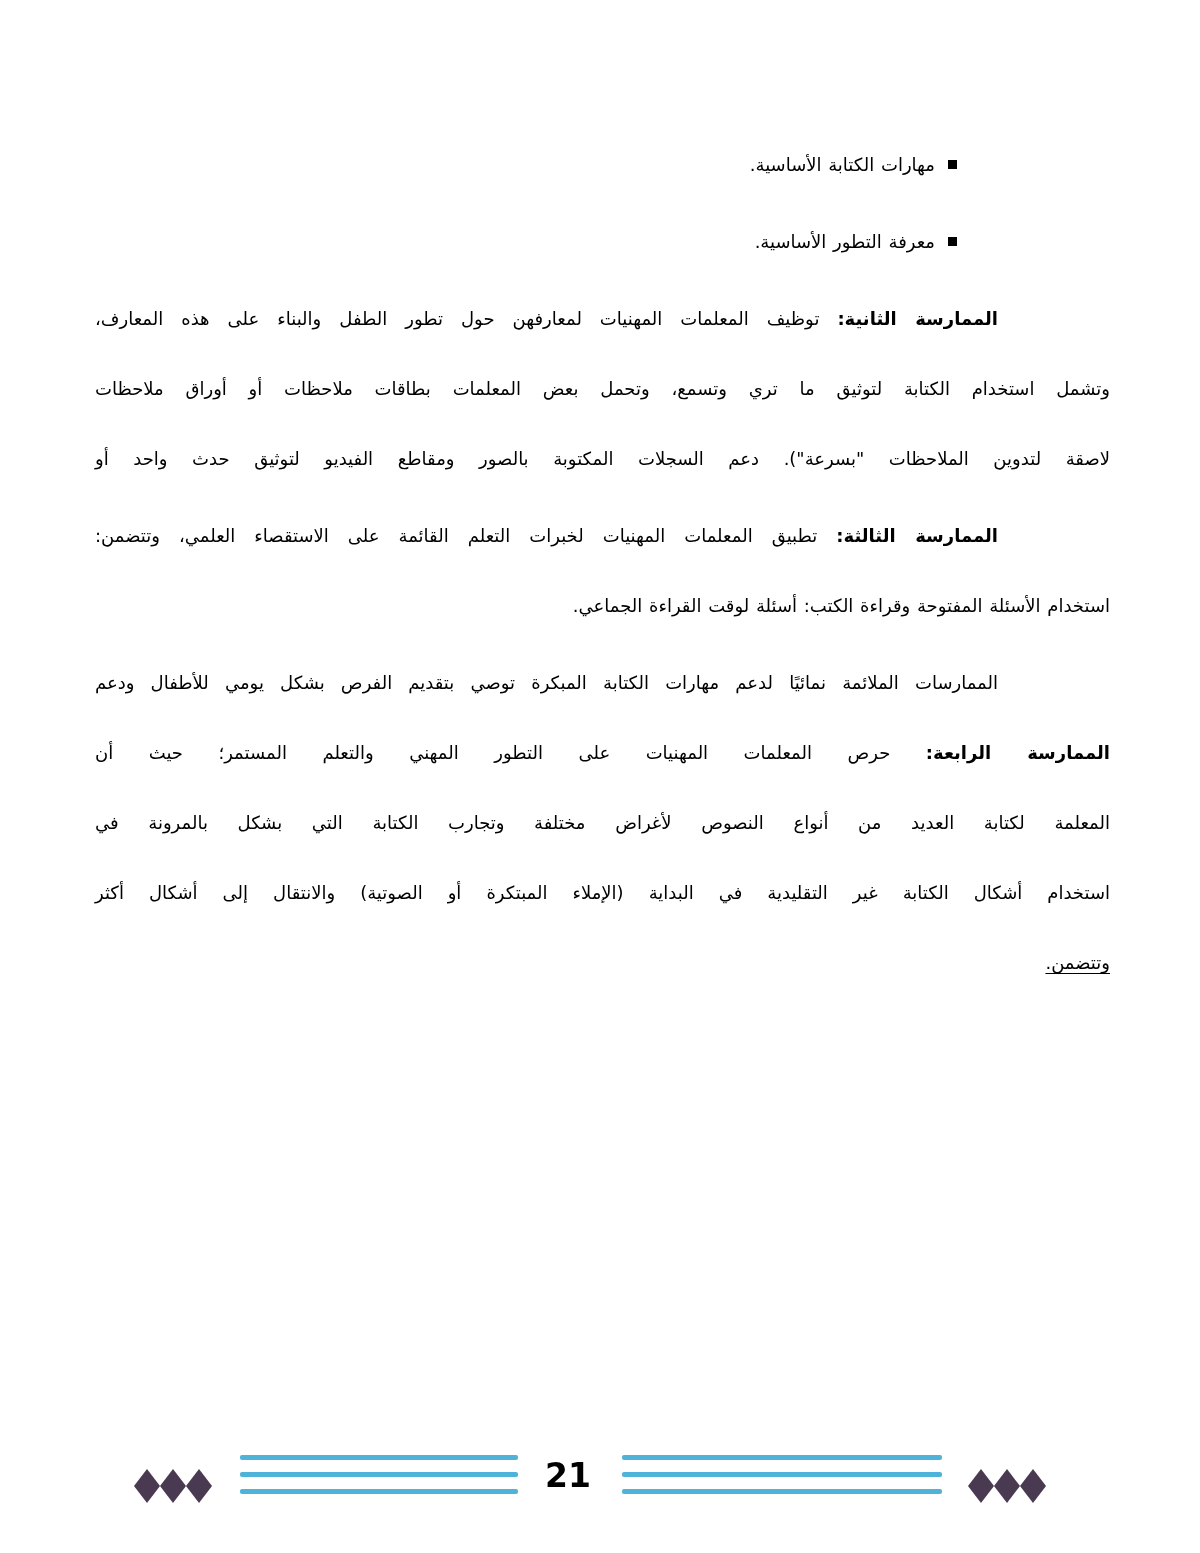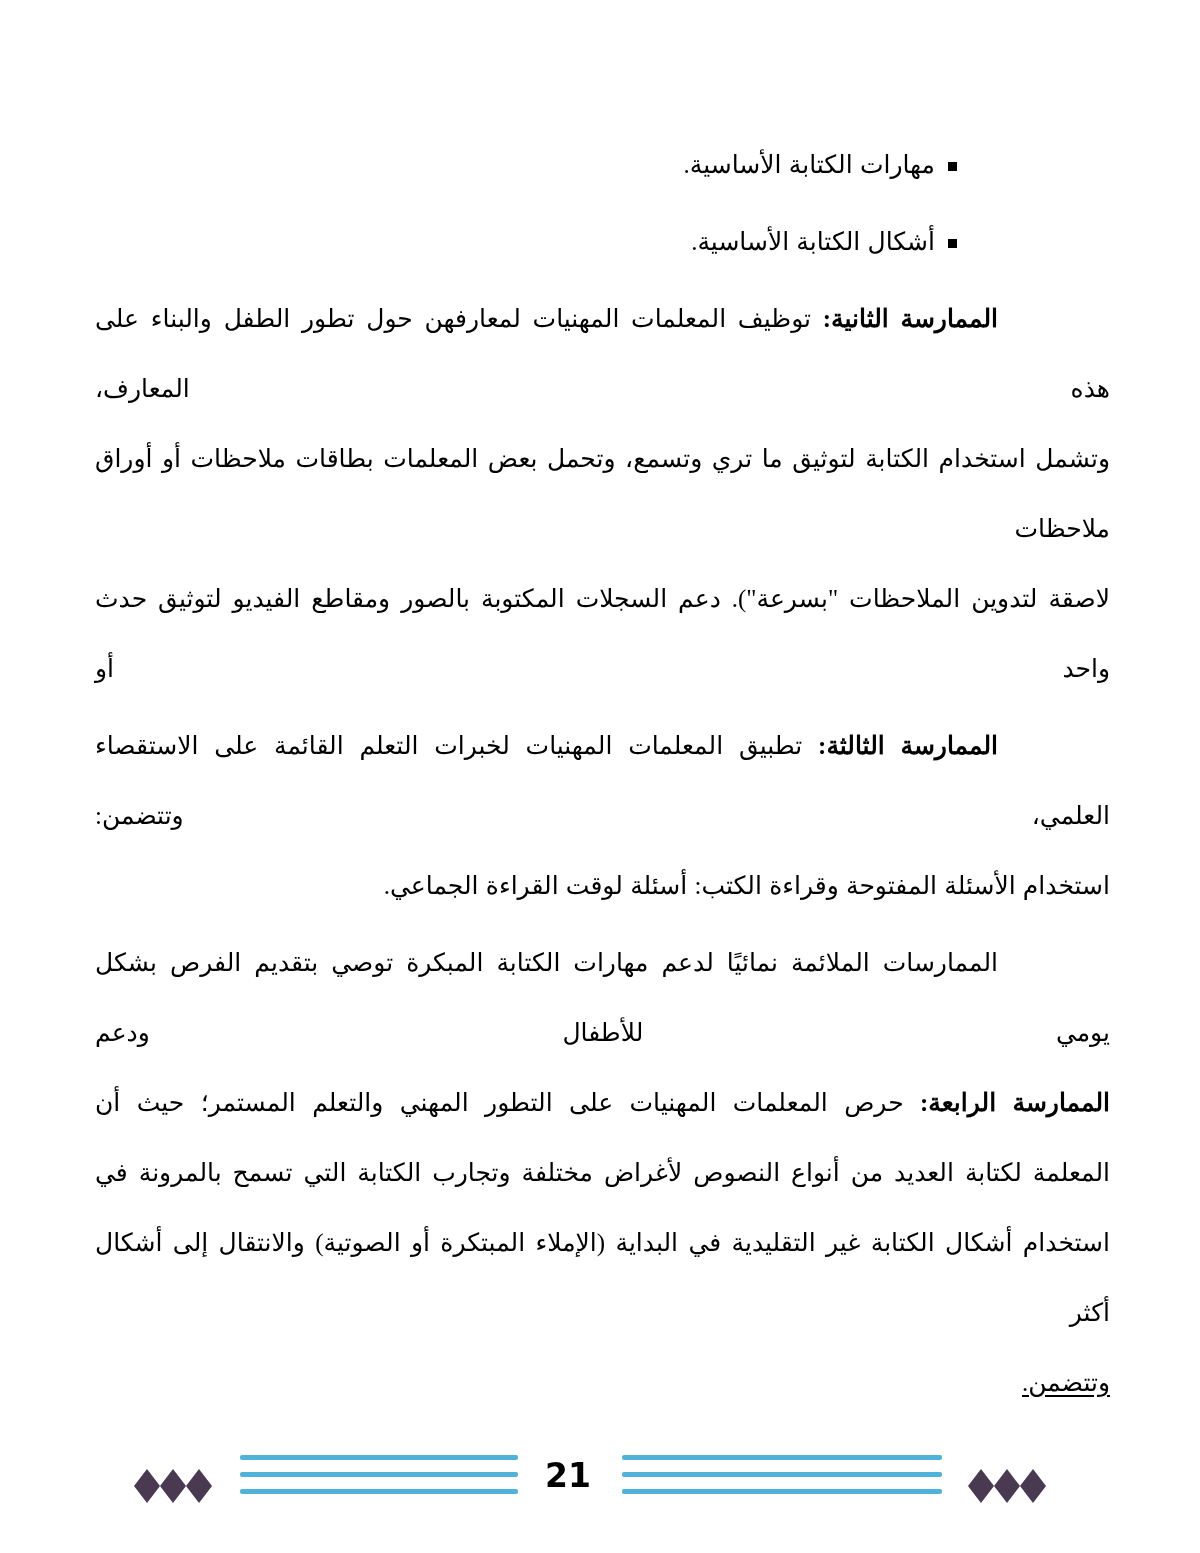--- a/index.html
+++ b/index.html
@@ -7,24 +7,23 @@
     width:1200px;height:1553px;overflow:hidden;position:relative;
     font-family:"DejaVu Sans",sans-serif;color:#000000;
   }
   .page{position:relative;width:1200px;height:1553px;background:#ffffff;}
   .content{
     position:absolute;top:130px;right:90px;left:95px;
     direction:rtl;
   }
   .block{margin:0 0 7px 0;}
   .line{
-    font-size:25px;line-height:70px;
+    font-size:18px;line-height:70px;
     text-align:justify;text-align-last:justify;
     word-spacing:1px;
-    font-family:Liberation Serif, serif;
   }
   .line.last{text-align:right;text-align-last:auto;}
   .b{font-weight:bold;}
   .u{text-decoration:underline;text-underline-offset:4px;}
   
   .para .line:first-child{text-indent:112px;}
   .bullet .line{padding-right:153px;}
   .bullet-marker{
     display:inline-block;width:9px;height:9px;background:#000;
     margin-left:13px;vertical-align:2px;
@@ -46,35 +45,35 @@
 </head>
 <body style="color: rgb(0, 0, 0);">
 
 <div class="page">
 
   <div class="content" id="content">
       <div class="block bullet">
         <div class="line last"><span class="bullet-marker" style="background: rgb(0, 0, 0);"></span><span>مهارات الكتابة الأساسية.</span></div>
       </div>
       <div class="block bullet">
-        <div class="line last"><span class="bullet-marker" style="background: rgb(0, 0, 0);"></span><span>أشكال الكتابة الأساسية.</span></div>
+        <div class="line last"><span class="bullet-marker" style="background: rgb(0, 0, 0);"></span><span>معرفة التطور الأساسية.</span></div>
       </div>
       <div class="block para">
         <div class="line"><span class="b">الممارسة الثانية:</span><span> توظيف المعلمات المهنيات لمعارفهن حول تطور الطفل والبناء على هذه المعارف،</span></div>
         <div class="line"><span>وتشمل استخدام الكتابة لتوثيق ما تري وتسمع، وتحمل بعض المعلمات بطاقات ملاحظات أو أوراق ملاحظات</span></div>
         <div class="line"><span>لاصقة لتدوين الملاحظات "بسرعة"). دعم السجلات المكتوبة بالصور ومقاطع الفيديو لتوثيق حدث واحد أو</span></div>
       </div>
       <div class="block para">
         <div class="line"><span class="b">الممارسة الثالثة:</span><span> تطبيق المعلمات المهنيات لخبرات التعلم القائمة على الاستقصاء العلمي، وتتضمن:</span></div>
         <div class="line last"><span>استخدام الأسئلة المفتوحة وقراءة الكتب: أسئلة لوقت القراءة الجماعي.</span></div>
       </div>
       <div class="block para">
         <div class="line"><span>الممارسات الملائمة نمائيًا لدعم مهارات الكتابة المبكرة توصي بتقديم الفرص بشكل يومي للأطفال ودعم</span></div>
         <div class="line"><span class="b">الممارسة الرابعة:</span><span> حرص المعلمات المهنيات على التطور المهني والتعلم المستمر؛ حيث أن</span></div>
-        <div class="line"><span>المعلمة لكتابة العديد من أنواع النصوص لأغراض مختلفة وتجارب الكتابة التي تسمح بالمرونة في</span></div>
+        <div class="line"><span>المعلمة لكتابة العديد من أنواع النصوص لأغراض مختلفة وتجارب الكتابة التي بشكل بالمرونة في</span></div>
         <div class="line"><span>استخدام أشكال الكتابة غير التقليدية في البداية (الإملاء المبتكرة أو الصوتية) والانتقال إلى أشكال أكثر</span></div>
         <div class="line last"><span class="u">وتتضمن.</span></div>
       </div>
     </div>
 
   <div class="footer">
     <svg class="diamonds dl" width="82" height="36" viewBox="0 0 82 36">
       <polygon class="diamond" fill="#493A52" points="14,1 27,18 14,35 1,18"></polygon>
       <polygon class="diamond" fill="#493A52" points="40,1 53,18 40,35 27,18"></polygon>
       <polygon class="diamond" fill="#493A52" points="66,1 79,18 66,35 53,18"></polygon>

